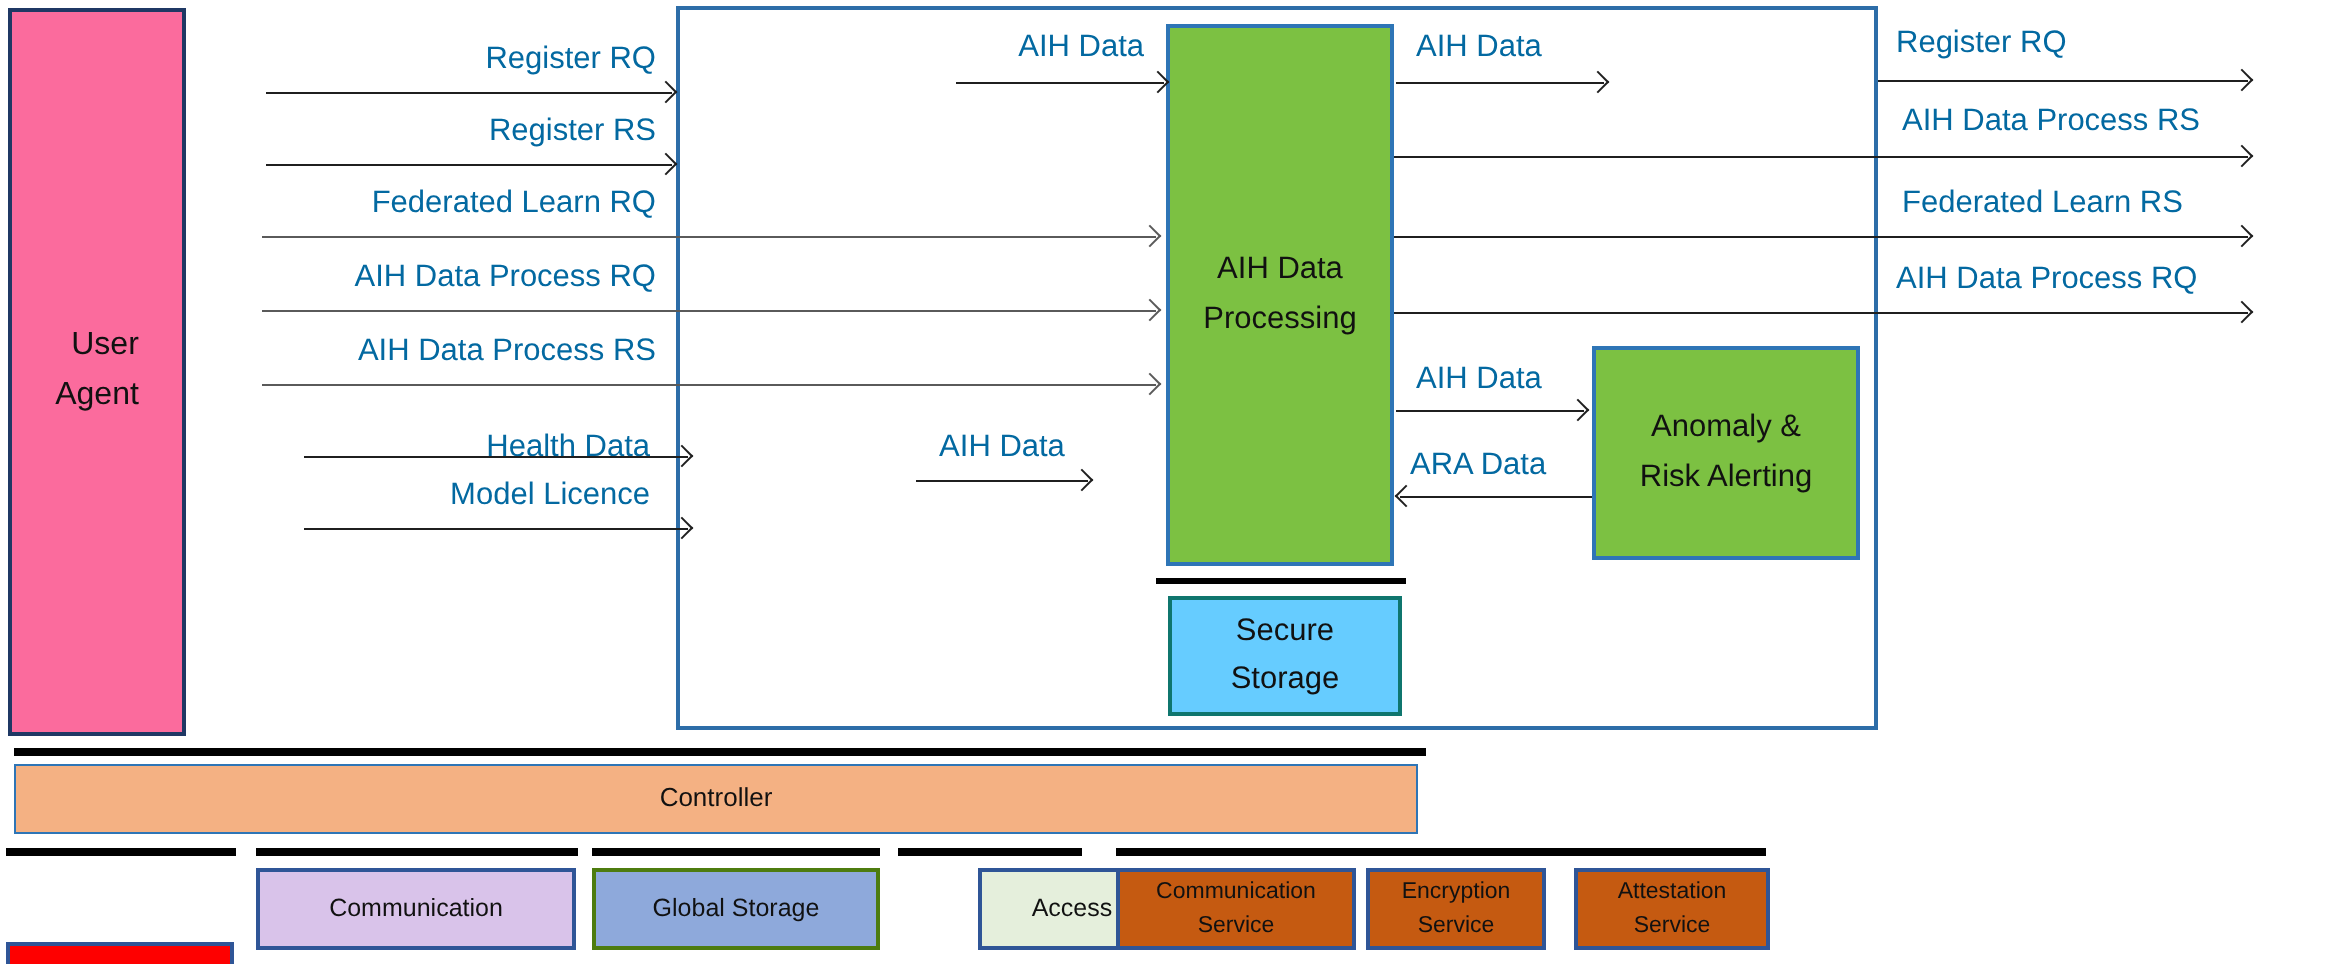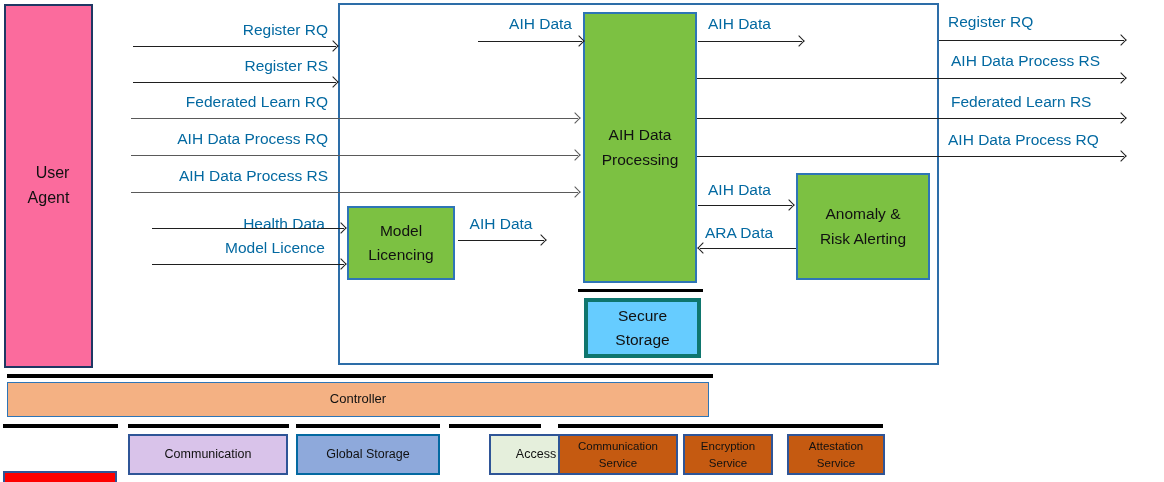--- a/index.html
+++ b/index.html
@@ -6,26 +6,26 @@
   .canvas{
     position:relative;width:1164px;height:482px;background:#fff;overflow:hidden;
     font-family:"Liberation Sans",sans-serif;color:#111;
   }
   .box{position:absolute;display:flex;align-items:center;justify-content:center;
        text-align:center;white-space:pre-line;box-sizing:border-box;line-height:1.55;}
   
   .outer{border:2px solid #2d6da8;background:#fff;}
   .green{background:#7cc142;border:2px solid #2e75b6;font-size:15.5px;}
   .pinkbox{background:#fb6b9d;border:2px solid #1f3864;font-size:16px;}
-  .cyanbox{background:#66ccff;border:4px solid #0f766e;font-size:15.5px;}
+  .cyanbox{background:#66ccff;border:2px solid #0f766e;font-size:15.5px;}
   
   .peach{background:#f4b183;border:1.5px solid #2e75b6;font-size:13px;}
   .redbox{background:#fe0000;border:2px solid #2f5597;font-size:13px;margin-top:37px;}
   .lilac{background:#d9c3ea;border:2px solid #2f5597;font-size:12.5px;}
-  .slate{background:#8ea9db;border:2px solid #0369a1;font-size:12.5px;}
+  .slate{background:#8ea9db;border:2px solid #4d7c0f;font-size:12.5px;}
   .mint{background:#e5efdc;border:2px solid #2f5597;font-size:12.5px;}
   .choc{background:#c55a11;border:2px solid #2f5597;font-size:11.5px;line-height:1.45;}
   
   .bar{position:absolute;background:#000;height:4px;}
   
   .arrow{position:absolute;height:0;border-top:1.7px solid currentColor;color:#1f1f1f;}
   .arrow.gray{color:#5a5a5a;}
   .arrow::after{content:"";position:absolute;right:-1px;top:-4.6px;width:7px;height:7px;
     border-top:1.7px solid currentColor;border-right:1.7px solid currentColor;
     transform:rotate(45deg);}
@@ -43,22 +43,20 @@
 <div class="canvas">
 
   <div class="box outer" style="left:338px;top:3px;width:601px;height:362px;"></div>
 
   <div class="box pinkbox" style="left:4px;top:4px;width:89px;height:364px;text-align:right;">User
 Agent</div>
 
   <div class="box green" style="left:583px;top:12px;width:114px;height:271px;">AIH Data
 Processing</div>
 
-  <div class="box green" style="left:347px;top:206px;width:108px;height:74px;">Model
-Licencing</div>
 
   <div class="box green" style="left:796px;top:173px;width:134px;height:107px;">Anomaly &amp;
 Risk Alerting</div>
 
   <div class="bar" style="left:578px;top:289px;width:125px;height:3px;"></div>
 
   <div class="box cyanbox" style="left:584px;top:298px;width:117px;height:60px;">Secure
 Storage</div>
 
   <div class="lbl r" style="left:130px;top:21px;width:198px;">Register RQ</div>

